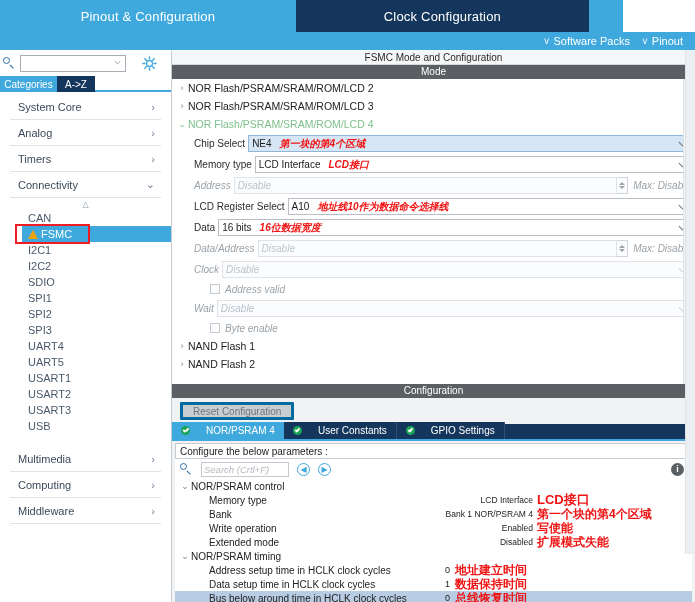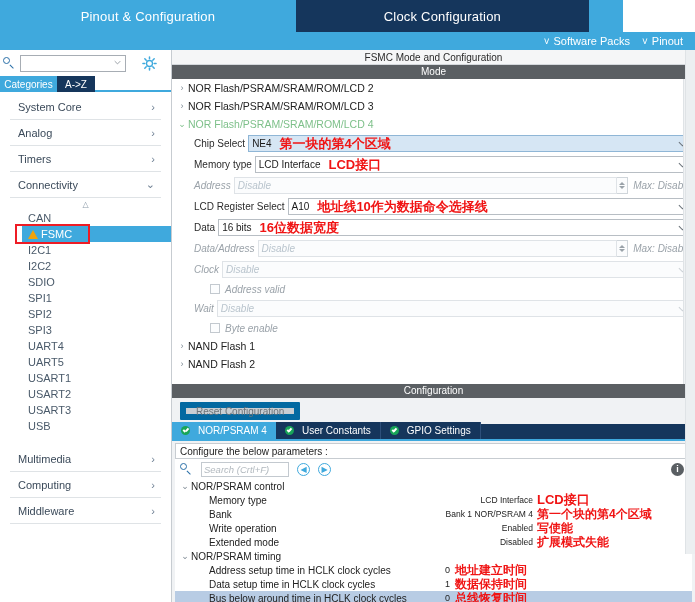--- a/index.html
+++ b/index.html
@@ -95,45 +95,45 @@
   .flabel { font-size: 10px; color: #2b2b2b; text-align: right; white-space: nowrap; margin-right: 3px; }
   .flabel.dis { color: #9aa2a9; font-style: italic; }
   .fctl {
     flex: 1; height: 17px; border: 1px solid #b8bec4; background: #fff;
     position: relative; display: flex; align-items: center; padding-left: 3px;
     font-size: 10px; color: #1a1a1a; overflow: hidden;
   }
   .fctl.sel { background: #d6e6f4; border-color: #8fb6d6; }
   .fctl.dis { background: #fbfcfd; border-color: #dfe3e7; color: #b9c4cd; font-style: italic; }
   .fctl .ann { color: #f01414; font-size: 12px; font-weight: bold; margin-left: 8px; white-space: nowrap; }
-  .fctl .ann.cn { font-size: 13px; }
+  .fctl .ann.cn { font-size: 10px; font-style: italic; }
   .dd { position: absolute; right: 3px; top: 5px; width: 9px; height: 6px; }
   .spin { width: 11px; height: 17px; border: 1px solid #cfd5da; border-left: none; background: #fbfcfd;
           display:flex; flex-direction:column; align-items:center; justify-content:center; flex:none; }
   .spin div { width:0;height:0;border-left:3px solid transparent;border-right:3px solid transparent; }
   .spin .up { border-bottom:3px solid #9aa2a9; margin-bottom:1px; }
   .spin .dn { border-top:3px solid #9aa2a9; }
   .maxtxt { font-size: 10px; color: #9aa2a9; font-style: italic; margin-left: 5px; white-space: nowrap; }
   .cbrow { display:flex; align-items:center; height:18px; padding-left: 38px; gap: 5px; }
   .cbox { width: 10px; height: 10px; border: 1px solid #c3c9cf; background: #fcfdfe; flex:none; }
   .cbtext { font-size: 10px; color: #9aa2a9; font-style: italic; }
 
   
   .vsb { position:absolute; right:0; top:0; width:12px; height:100%; background:#f0f2f4; border-left:1px solid #dfe3e6; }
   .vsb .thumb { position:absolute; left:2px; width:8px; background:#3fa9dd; border-radius:1px; }
 
   
   .confpane { position: relative; background: #f0f2f4; }
   .resetrow { height: 26px; display: flex; align-items: center; padding-left: 8px; background:#f0f2f4; }
   .resetbtn {
-    height: 18px; padding: 0 10px; background: #c9ced3; border: 6px solid #0369a1;
+    height: 18px; padding: 0 10px; background: #c9ced3; border: 3px solid #0369a1;
     color: #6d7479; font-size: 10px; display: flex; align-items: center; border-radius: 1px;
   }
   .conftabs { display: flex; height: 17px; background: #15365c; align-items: flex-end; border-bottom: 2px solid #3fa9dd; }
-  .ctab { display:flex; align-items:center; gap:8px; height:17px; padding: 0 9px; font-size:10px; color:#fff; }
+  .ctab { display:flex; align-items:center; gap:16px; height:17px; padding: 0 9px; font-size:10px; color:#fff; }
   .ctab.sel { background: #3fa9dd; }
   .ctab.unsel { background: #15365c; border-right: 1px solid #2d4f79; }
   .gdot { width:9px;height:9px;border-radius:50%;background:#18a558;position:relative;flex:none; }
   .gdot::after { content:""; position:absolute; left:2px; top:4px; width:3px; height:1.5px; background:#fff; transform:rotate(45deg); }
   .gdot::before { content:""; position:absolute; left:3.5px; top:2.5px; width:4px; height:1.5px; background:#fff; transform:rotate(-50deg); }
 
   .confline { height: 16px; line-height: 16px; background:#fff; border:1px solid #c7ccd1; margin: 2px 3px 0 3px;
               font-size: 10px; padding-left: 4px; color:#222; }
   .srchrow { display:flex; align-items:center; height:20px; padding-left:4px; gap:8px; background:#fff; margin: 0 3px; }
   .sinput { width: 88px; height: 15px; border:1px solid #c3c9cf; background:#fff; font-size:9.5px; color:#b2b9bf;

